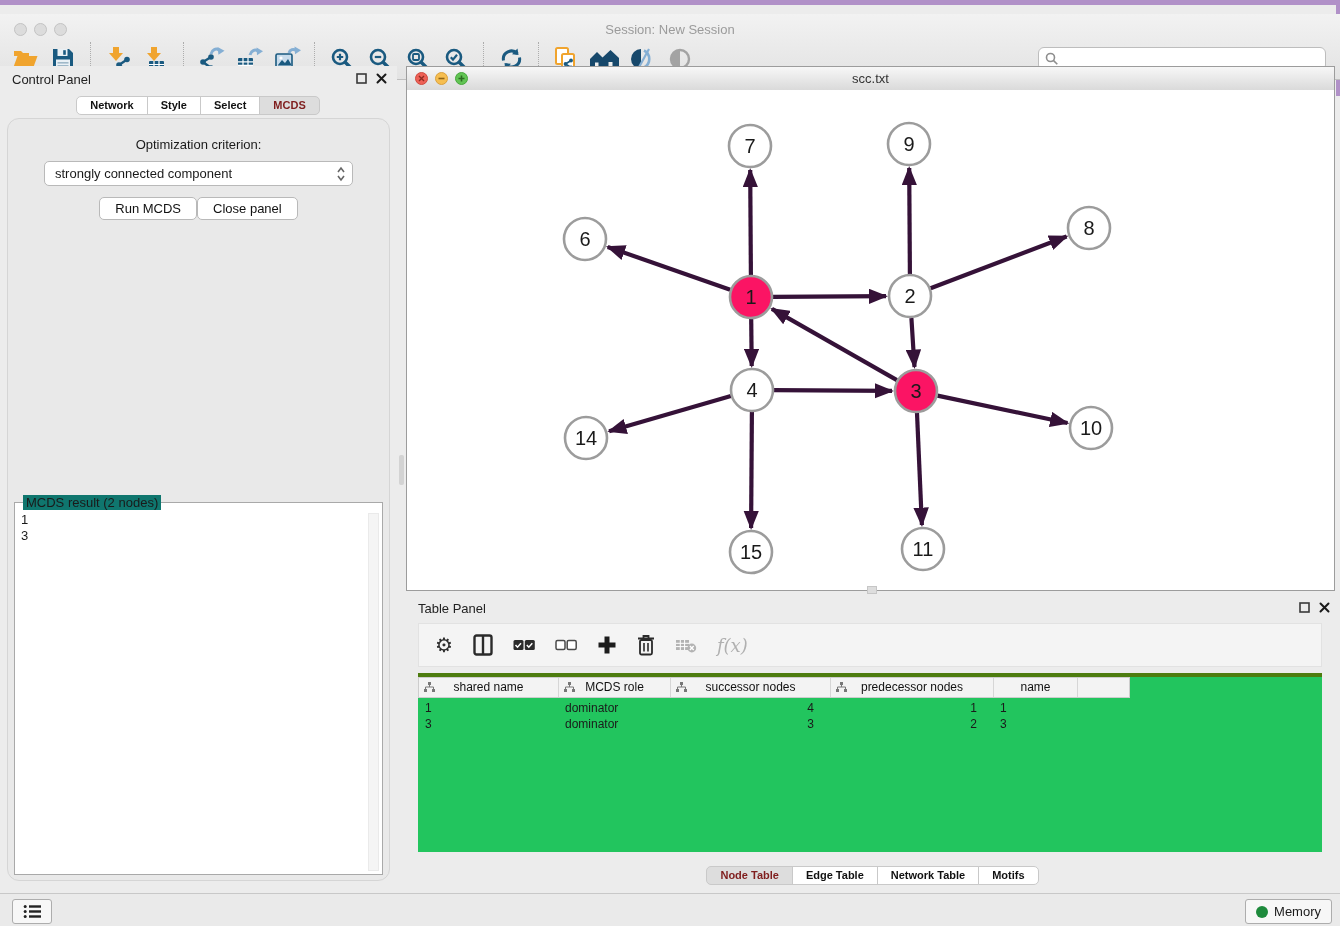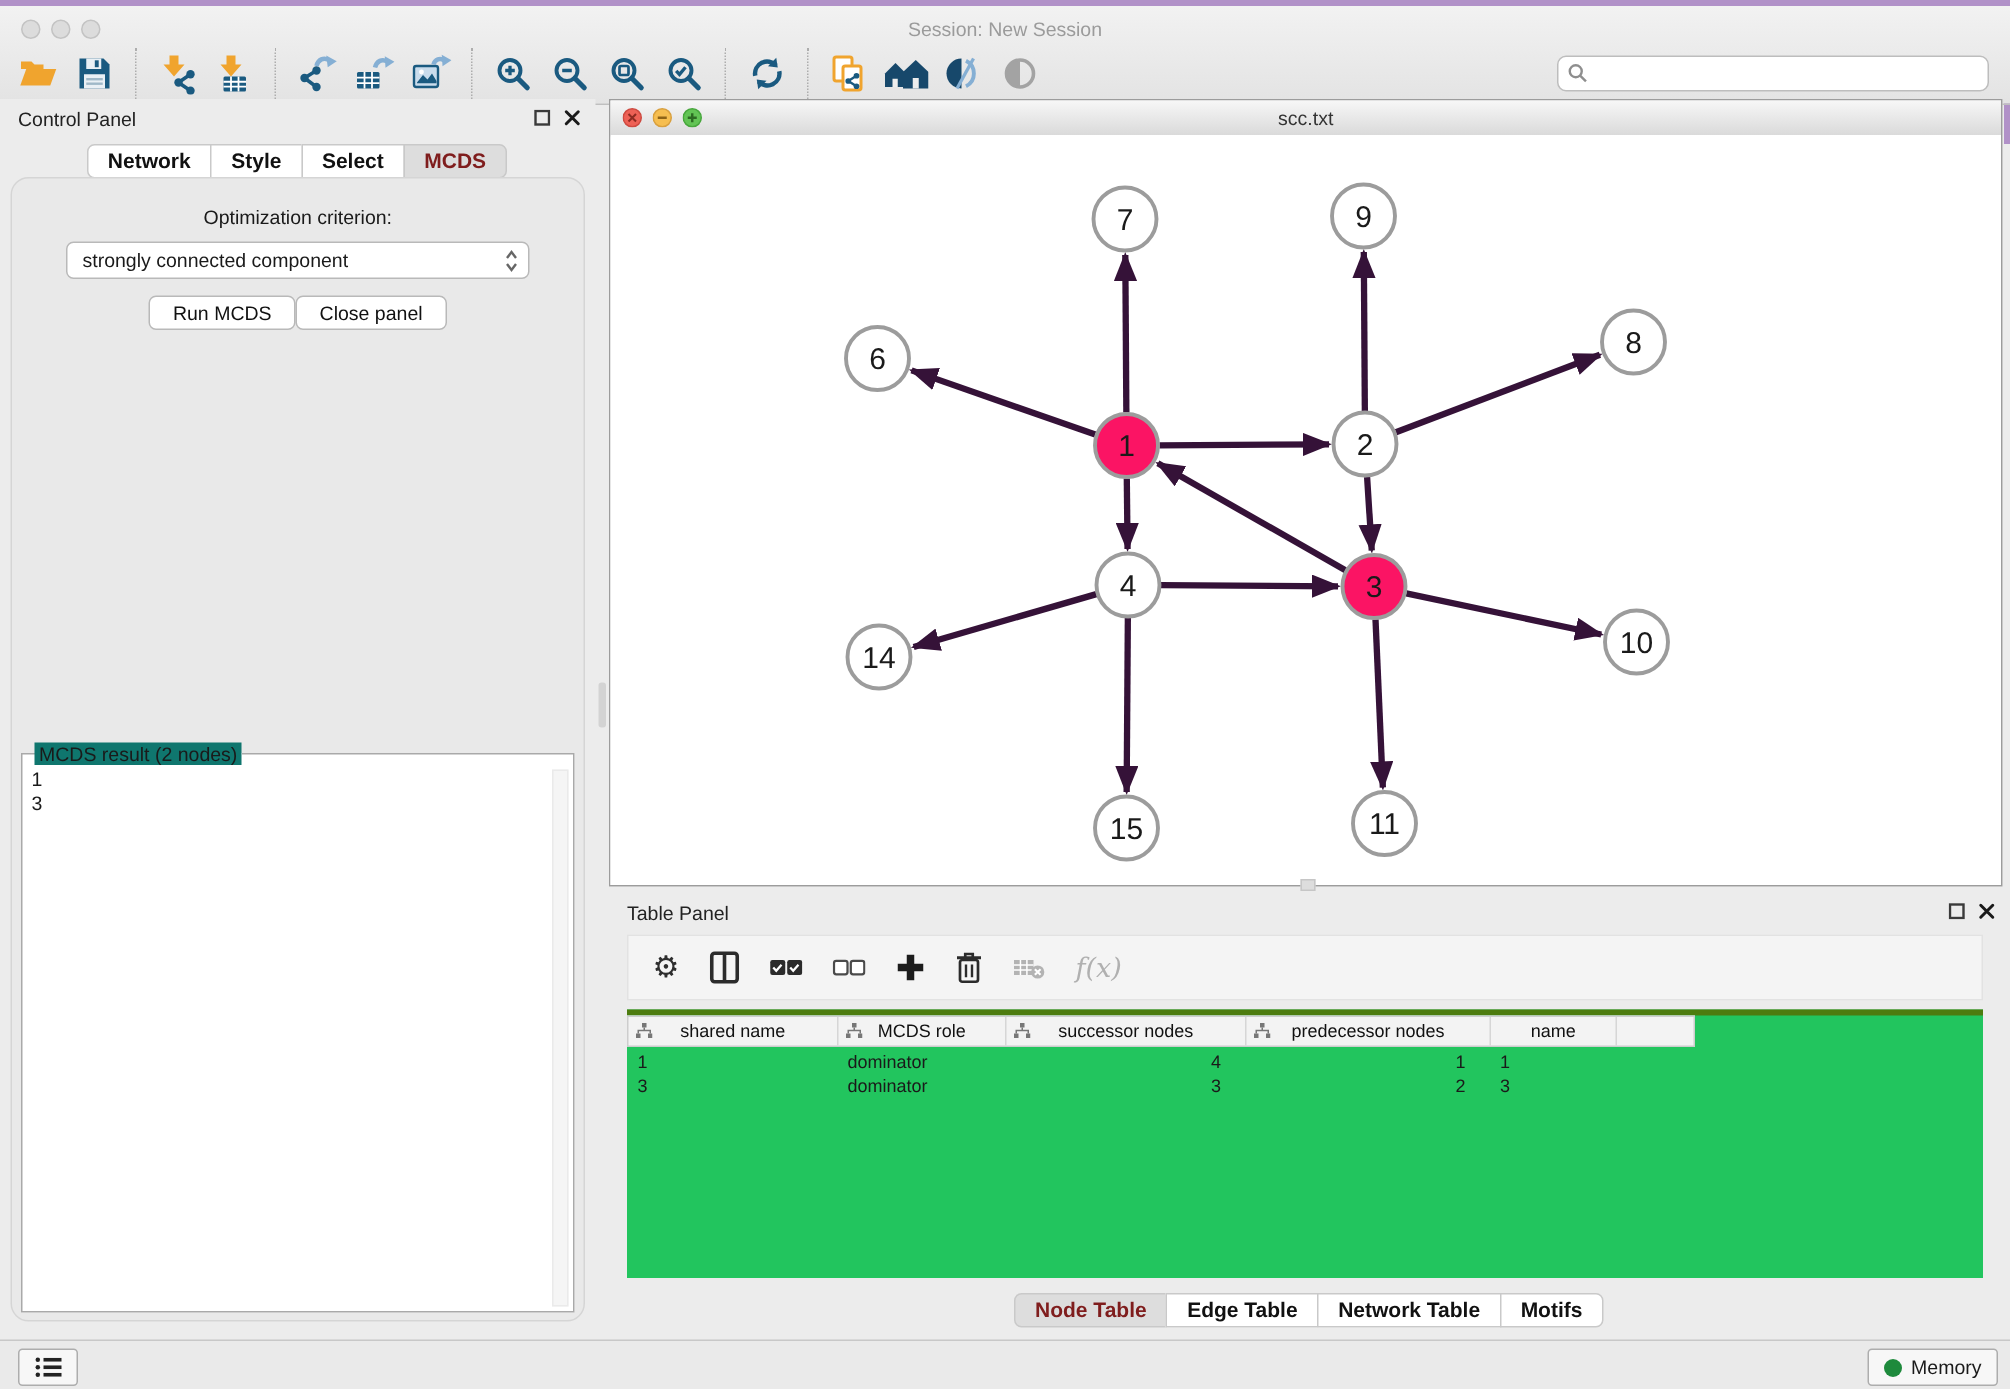--- a/index.html
+++ b/index.html
@@ -2,40 +2,40 @@
 <html><head>
 <meta charset="utf-8">
 <style>
   html,body{margin:0;padding:0;}
   body{width:1340px;height:926px;position:relative;overflow:hidden;
        background:#ECECEC;font-family:"Liberation Sans",sans-serif;color:#1A1A1A;}
   .purple-top{position:absolute;left:0;top:0;width:1340px;height:5px;background:#B191C8;}
   .purple-right{position:absolute;right:0;top:0;width:4px;height:96px;background:#B191C8;}
 
   
-  .app-header{position:absolute;left:0;top:4px;width:1340px;height:66px;
+  .app-header{position:absolute;left:0;top:14px;width:1340px;height:66px;
               background:linear-gradient(#F2F2F2,#E3E3E3);border-bottom:1px solid #BFBFBF;box-sizing:border-box;}
   .traffic{position:absolute;left:14px;top:9px;display:flex;gap:7px;}
   .tl{width:13px;height:13px;border-radius:50%;background:#DCDCDC;border:1px solid #C3C3C3;box-sizing:border-box;}
   .app-title{position:absolute;left:0;top:8px;width:100%;text-align:center;font-size:13px;color:#9B9B9B;}
   .toolbar{position:absolute;left:6px;top:25px;right:6px;height:40px;display:flex;align-items:center;}
   .tb{width:38px;height:38px;display:flex;align-items:center;justify-content:center;cursor:default;}
   .sep{height:34px;border-left:1px dotted #ADADAD;margin:0 8px;}
   .search-wrap{margin-left:auto;margin-right:8px;position:relative;}
   .search-input{width:288px;height:24px;border:1px solid #BDBDBD;border-radius:6px;background:#FFF;
                 padding:0 8px 0 26px;font-size:13px;outline:none;box-sizing:border-box;}
   .mag{position:absolute;left:7px;top:5px;}
 
   
   .control-panel{position:absolute;left:0;top:66px;width:397px;height:827px;background:#ECECEC;}
   .cp-header{position:relative;height:30px;}
   .panel-title{position:absolute;left:12px;top:6px;font-size:13px;color:#222;}
   .panel-btns{position:absolute;right:10px;top:7px;display:flex;gap:9px;align-items:center;}
   .cp-tabs{position:absolute;left:0;top:30px;width:100%;display:flex;justify-content:center;}
-  .tab{border:1px solid #C9C9C9;background:#FFF;padding:2px 13px 3px;font-size:14px;font-weight:600;
+  .tab{border:1px solid #C9C9C9;background:#FFF;padding:2px 13px 3px;font-size:11px;font-weight:600;
        margin-left:-1px;color:#111;}
   .tab.first{border-radius:5px 0 0 5px;}
   .tab.last{border-radius:0 5px 5px 0;}
   .tab.disabled-active{background:#DDD;color:#7f1d1d;}
   .cp-body{position:absolute;left:7px;right:7px;top:52px;bottom:12px;background:#E9E9E9;
            border:1px solid #D5D5D5;border-radius:12px;}
   .opt-label{text-align:center;margin-top:18px;font-size:13px;}
   .select-box{margin:9px 36px 0;height:23px;background:#FFF;border:1px solid #B9B9B9;border-radius:5px;
               display:flex;align-items:center;padding:0 6px 0 10px;font-size:13px;}
   .select-box .val{flex:1;}

